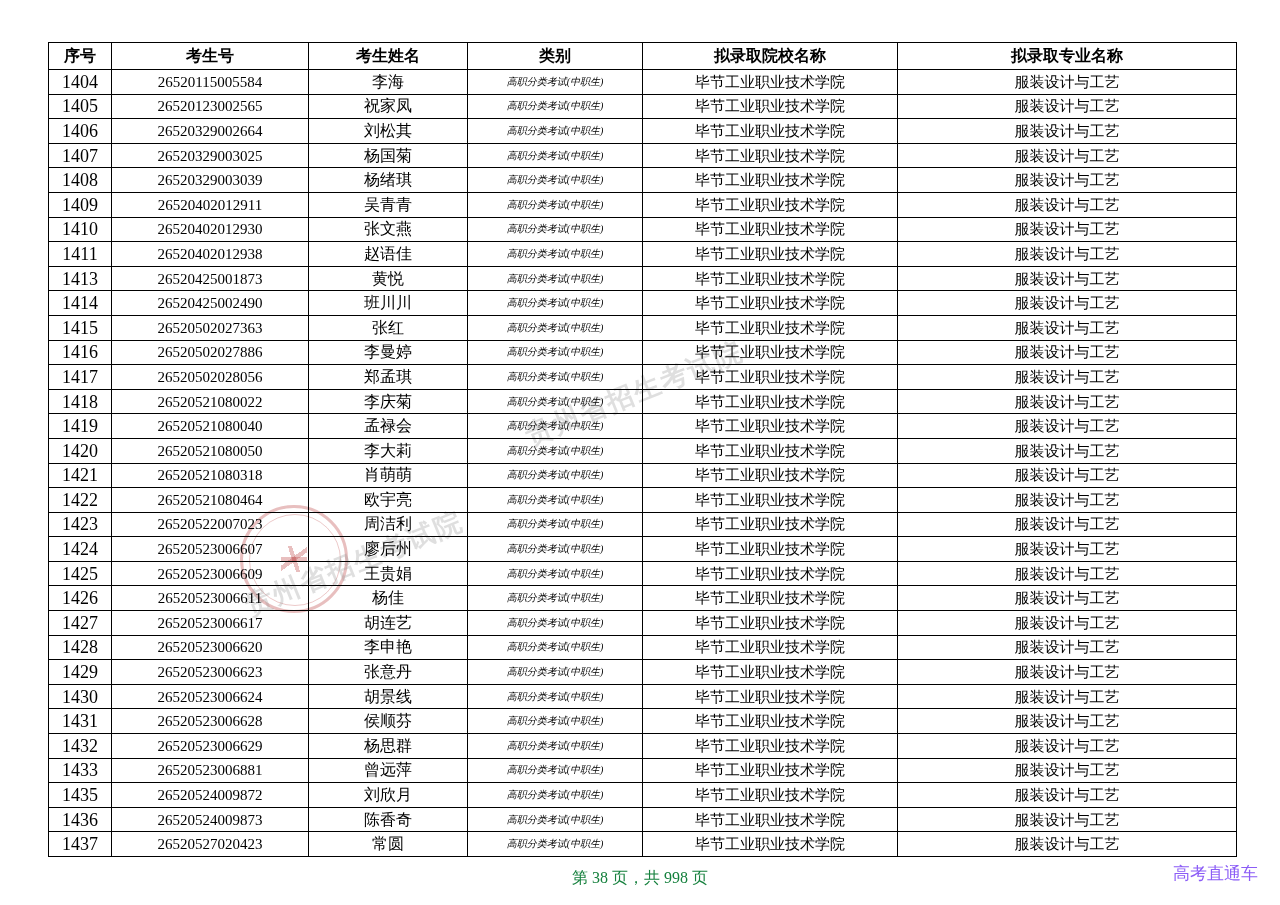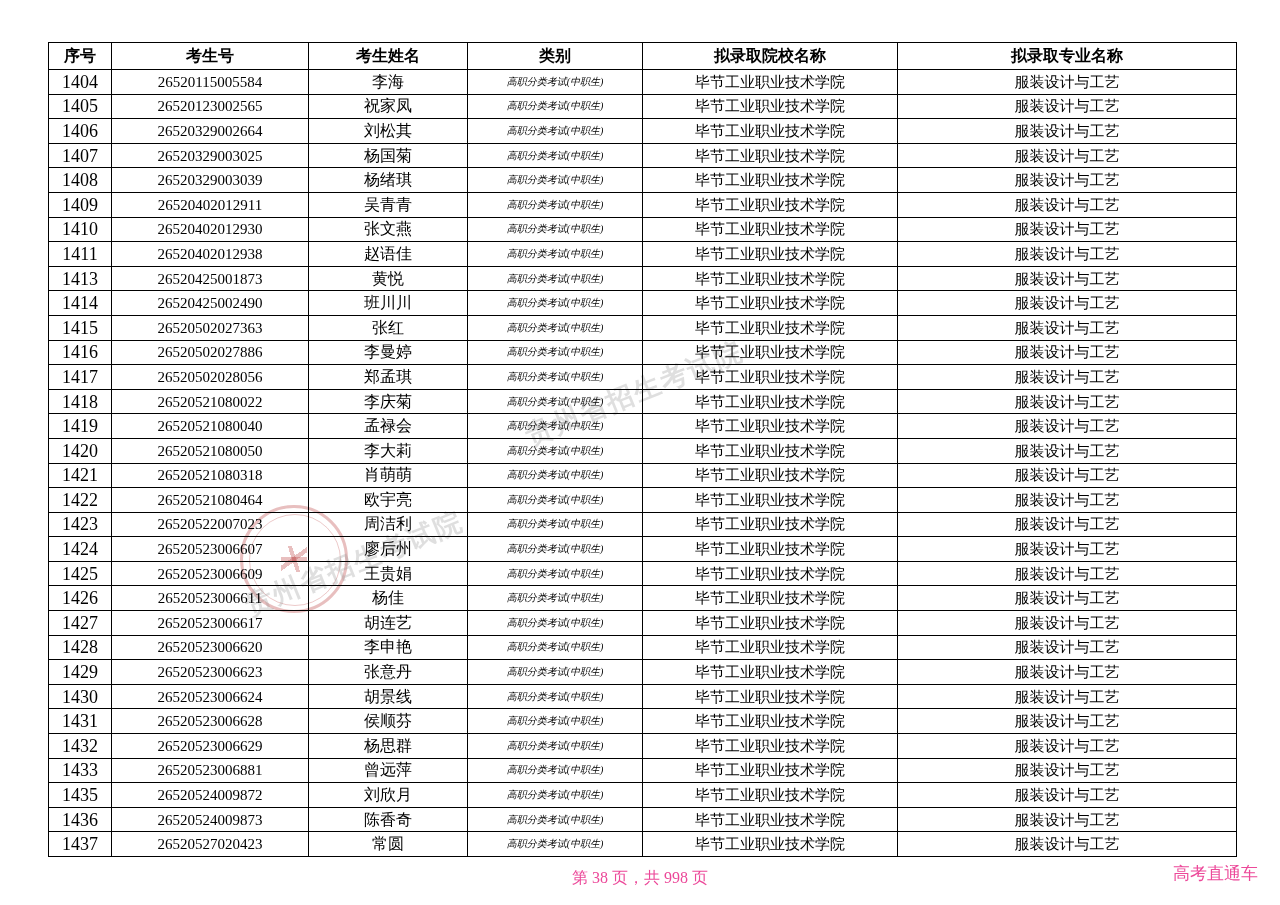--- a/index.html
+++ b/index.html
@@ -130,29 +130,29 @@
   th.c-major { width: 338px; }
 
   
   .page-footer {
     position: absolute;
     left: 0;
     top: 868px;
     width: 1280px;
     text-align: center;
     font-size: 16px;
-    color: #ec4899;
+    color: #15803d;
     z-index: 10;
   }
   .brand {
     position: absolute;
     right: 22px;
     top: 862px;
     font-size: 17px;
-    color: #ec4899;
+    color: #8b5cf6;
     font-family: "Liberation Sans", sans-serif;
     z-index: 10;
   }
 </style>
 </head>
 <body>
 
 <div class="page">
 
   <div class="watermark-layer">

